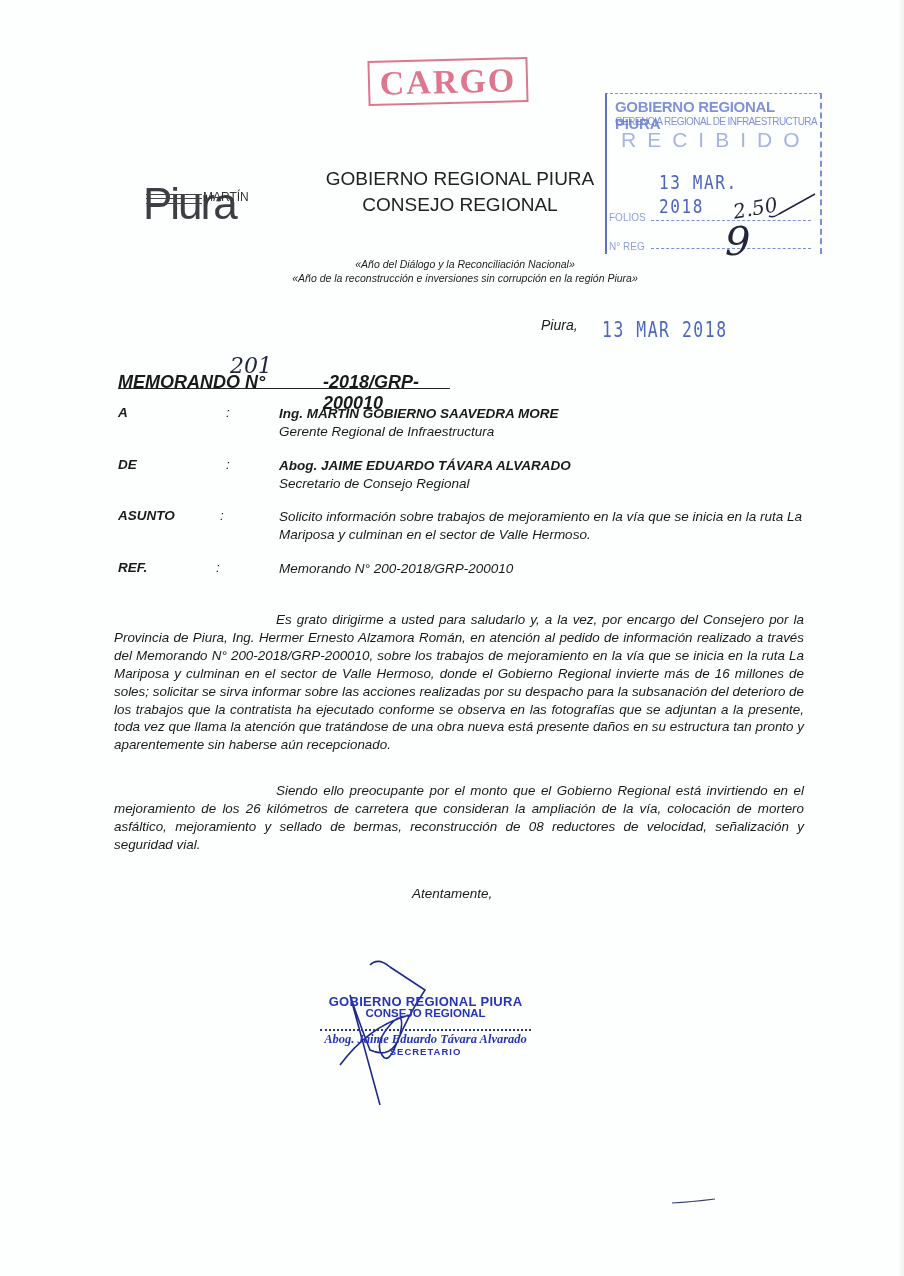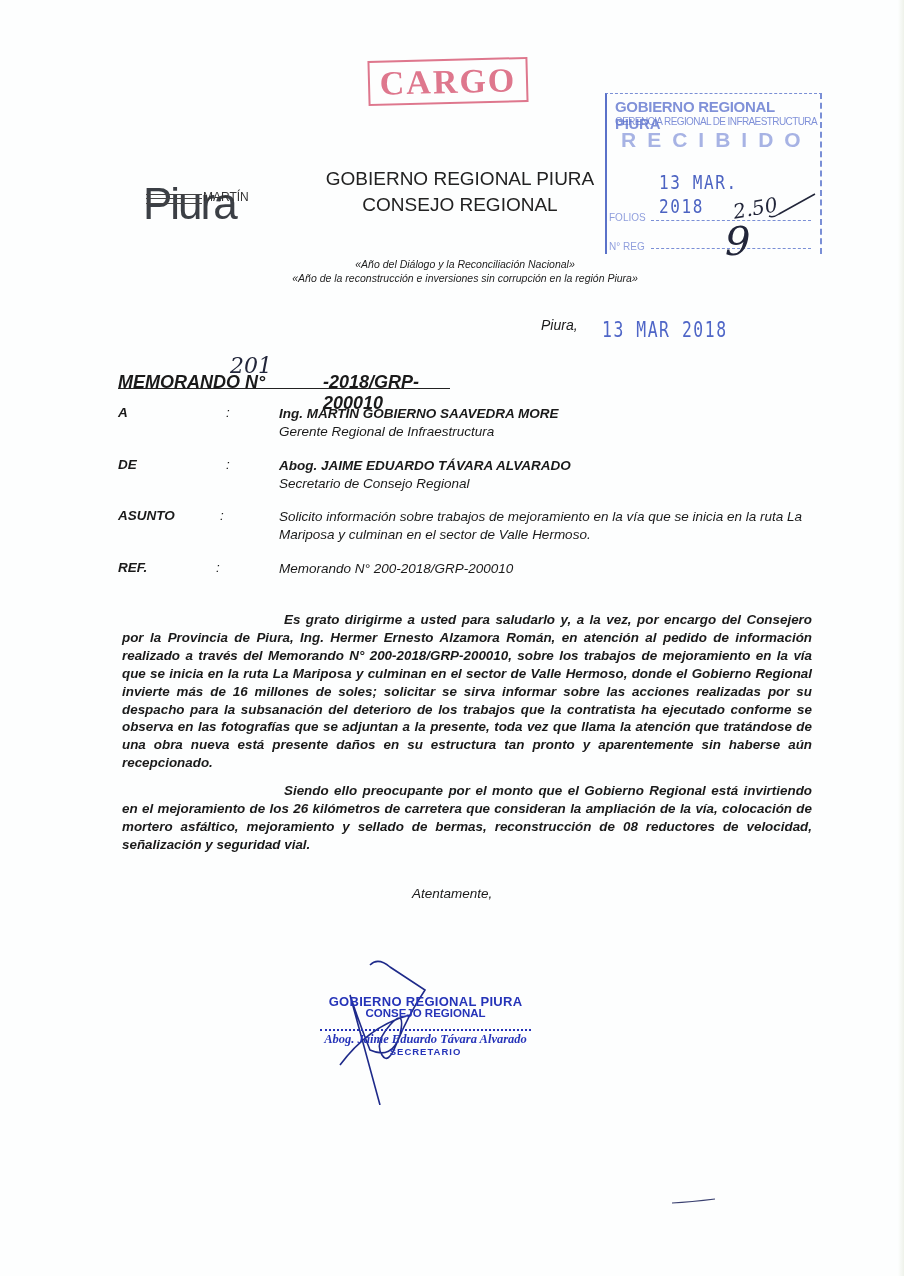--- a/index.html
+++ b/index.html
@@ -25,21 +25,21 @@
   .logo-region { position:absolute; left:60px; top:45px; font-size:12px; color:#333; }
   
   .header-title { position:absolute; left:300px; top:166px; width:320px; text-align:center;
     font-size:19px; line-height:26px; color:#222; }
   
   .rstamp { position:absolute; left:605px; top:93px; width:213px; height:160px;
     border-left:2px solid #5b72c9; border-right:2px dashed #7a8fd6; border-top:1px dashed #7a8fd6;
     color:#6176cf; }
   .rs-line1 { position:absolute; left:8px; top:4px; font-size:15px; font-weight:bold; letter-spacing:-.3px; opacity:.8; }
   .rs-line2 { position:absolute; left:8px; top:22px; font-size:10px; letter-spacing:-.6px; opacity:.8; }
-  .rs-line3 { position:absolute; left:14px; top:34px; font-size:21px; letter-spacing:11px; font-weight:bold; opacity:.55; }
+  .rs-line3 { position:absolute; left:14px; top:34px; font-size:21px; letter-spacing:11px; font-weight:normal; opacity:.55; }
   .rs-date { position:absolute; left:52px; top:76px; font-size:20px; letter-spacing:2px; color:#4c63c2;
     font-family:"DejaVu Sans Mono", monospace; transform:scaleX(.8); transform-origin:left; }
   .rs-folios { position:absolute; left:2px; top:118px; font-size:10px; opacity:.7; }
   .rs-folios-line { position:absolute; left:44px; top:126px; width:160px; border-top:1px dashed #7a8fd6; }
   .rs-reg { position:absolute; left:2px; top:147px; font-size:10px; opacity:.7; }
   .rs-reg-line { position:absolute; left:44px; top:154px; width:160px; border-top:1px dashed #7a8fd6; }
   .hand { position:absolute; font-family:"DejaVu Serif", serif; font-style:italic; color:#22263a; }
   
   .slogans { position:absolute; left:200px; top:258px; width:530px; text-align:center;
     font-style:italic; font-size:10.5px; line-height:13.5px; color:#222; }
@@ -52,22 +52,22 @@
     border-bottom:1.5px solid #222; width:332px; height:16px; }
   .memo-num { position:absolute; left:230px; top:353px; font-size:22px; }
   .memo-suffix { position:absolute; left:205px; top:0; }
   
   .field { position:absolute; left:118px; font-style:italic; font-size:13.5px; }
   .f-label { position:absolute; left:0; top:0; font-weight:bold; }
   .f-colon { position:absolute; top:0; }
   .f-val { position:absolute; left:161px; top:0; width:530px; line-height:18px; }
   .f-val b { font-weight:bold; }
   
-  .para { position:absolute; left:122px; width:690px; font-style:italic; font-size:13.4px;
-    line-height:17.9px; text-align:justify;font-weight:bold; }
+  .para { position:absolute; left:114px; width:690px; font-style:italic; font-size:13.4px;
+    line-height:17.9px; text-align:justify; }
   .para .indent { display:inline-block; width:162px; }
   .closing { position:absolute; left:384px; top:886px; font-style:italic; font-size:13.5px;margin-left:28px; }
   
   .sig { position:absolute; left:318px; top:994px; width:215px; color:#2533b8; text-align:center; }
   .sig-l1 { font-weight:bold; font-size:13px; letter-spacing:.3px; }
   .sig-l2 { font-weight:bold; font-size:11.5px; margin-top:-2px; }
   .sig-dots { margin:10px 2px 0; border-top:2px dotted #2533b8; }
   .sig-l3 { font-family:"Liberation Serif", serif; font-style:italic; font-weight:bold; font-size:12.5px; margin-top:1px; }
   .sig-l4 { font-weight:bold; font-size:9.5px; letter-spacing:1px; margin-top:-1px; }
   .scribble { position:absolute; left:330px; top:955px; width:130px; height:150px; }

